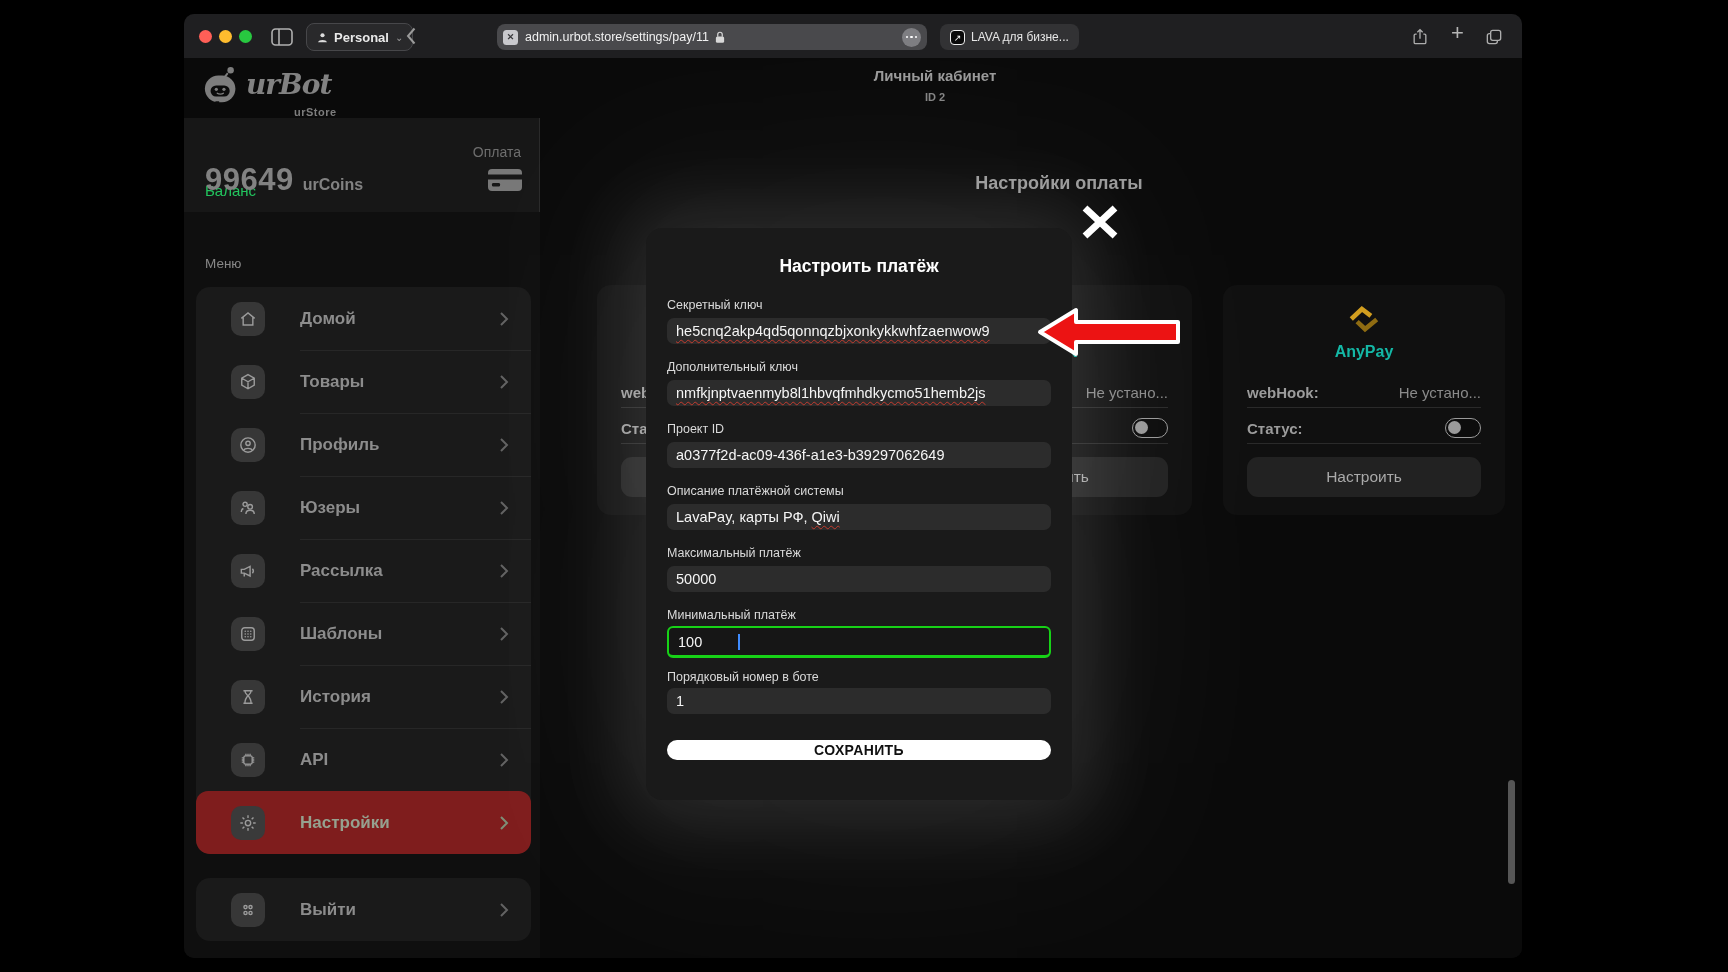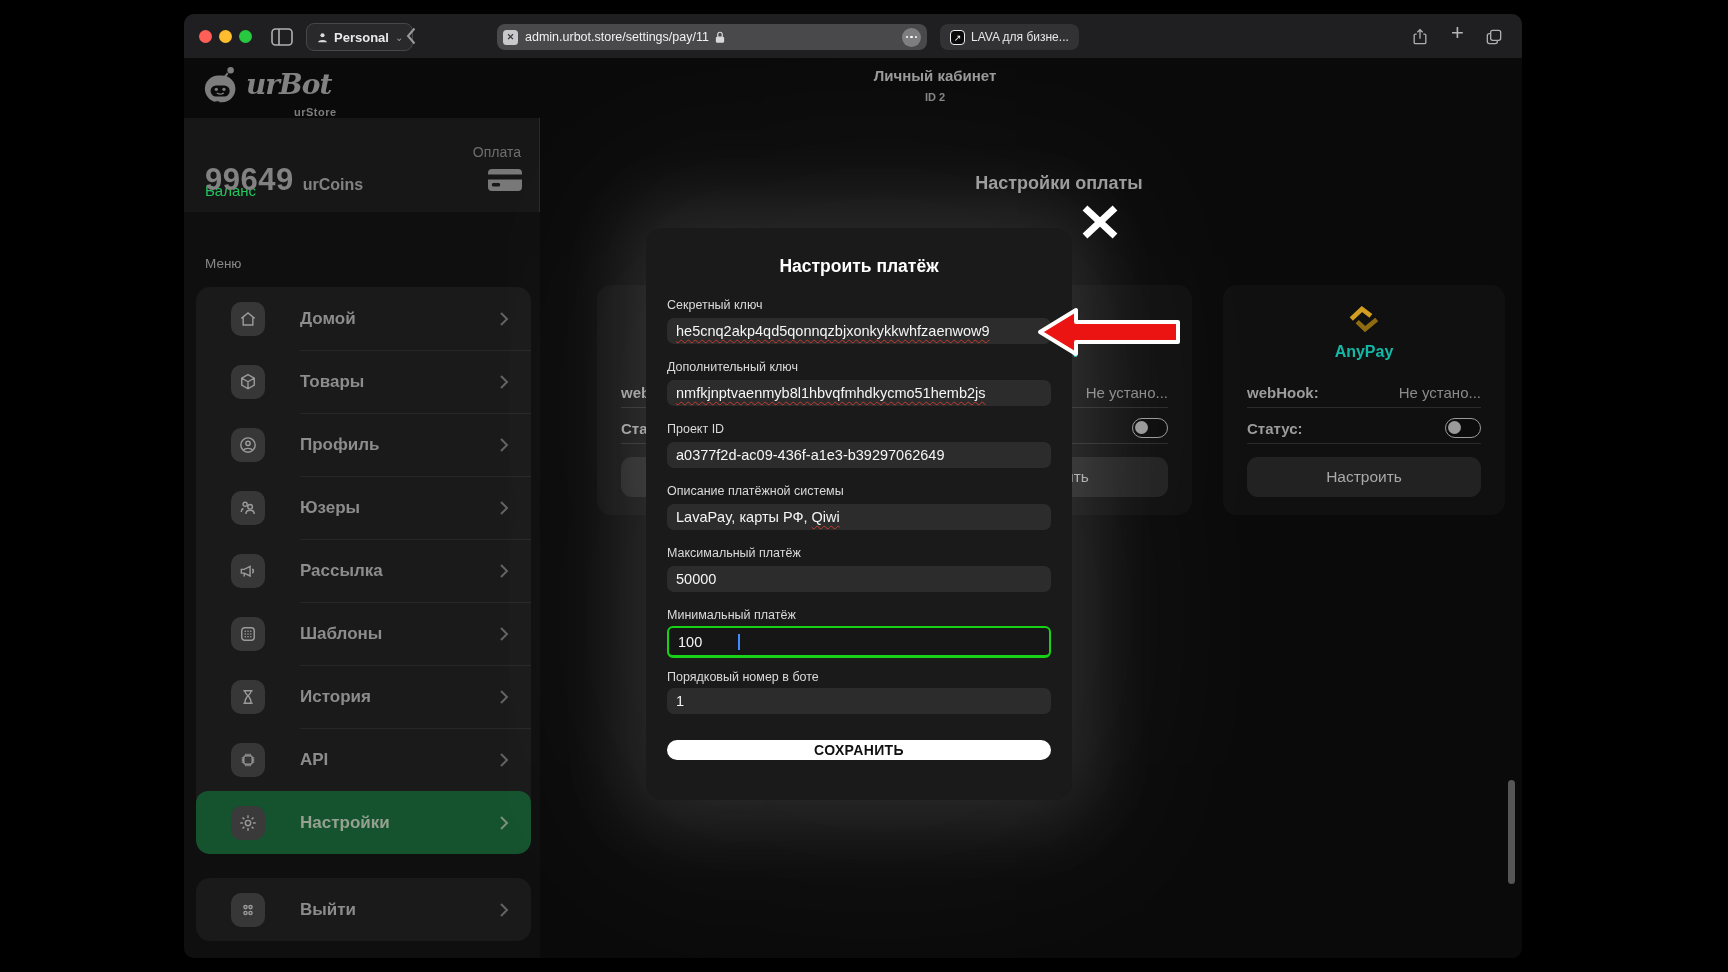--- a/index.html
+++ b/index.html
@@ -48,21 +48,21 @@
   .bal-cur{font-size:16px;font-weight:bold;color:#828282;}
   .pay-label{position:absolute;right:18px;top:26px;font-size:14px;color:#6e6e6e;}
   .pay-icon{position:absolute;right:16px;top:48px;}
   
   .side{position:absolute;left:0;top:198px;width:356px;height:746px;background:#0f0f0f;}
   .menu-label{position:absolute;left:21px;top:44px;font-size:13.5px;color:#878787;}
   .menu-card{position:absolute;left:12px;top:75px;width:335px;background:#1a1a1a;border-radius:14px;overflow:hidden;}
   .menu-card.logout{top:666px;}
   .mrow{position:relative;height:63px;display:flex;align-items:center;padding:0 22px 0 35px;box-sizing:border-box;}
   .mrow:not(:first-child)::before{content:'';position:absolute;left:104px;right:0;top:0;height:1px;background:#272727;}
-  .mrow.active{background:#14532d;border-radius:12px;}
+  .mrow.active{background:#7f1d1d;border-radius:12px;}
   .mrow.active::before{display:none;}
   .tile{width:34px;height:34px;border-radius:10px;background:#373737;display:flex;align-items:center;justify-content:center;flex:0 0 auto;}
   .mrow.active .tile{background:#3a3a3a;}
   .mlabel{margin-left:35px;font-size:17px;font-weight:bold;color:#8c8c8c;}
   .mrow.active .mlabel{color:#96a18f;}
   .mchev{margin-left:auto;display:flex;}
   
   .main{position:absolute;left:356px;top:104px;width:982px;height:840px;background:#0a0a0a;}
   .pg-title{position:absolute;left:369px;top:55px;width:300px;text-align:center;font-size:18px;font-weight:bold;color:#9a9a9a;}
   .pcard{position:absolute;top:167px;width:282px;height:230px;background:#101010;border-radius:14px;}

